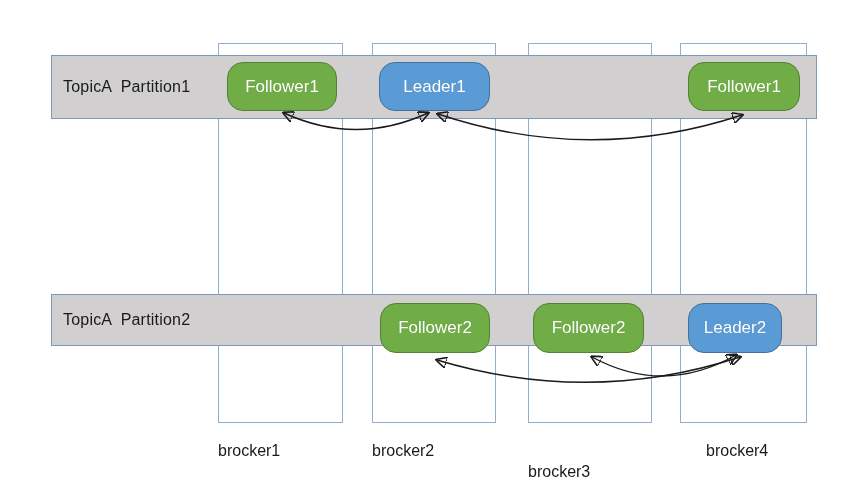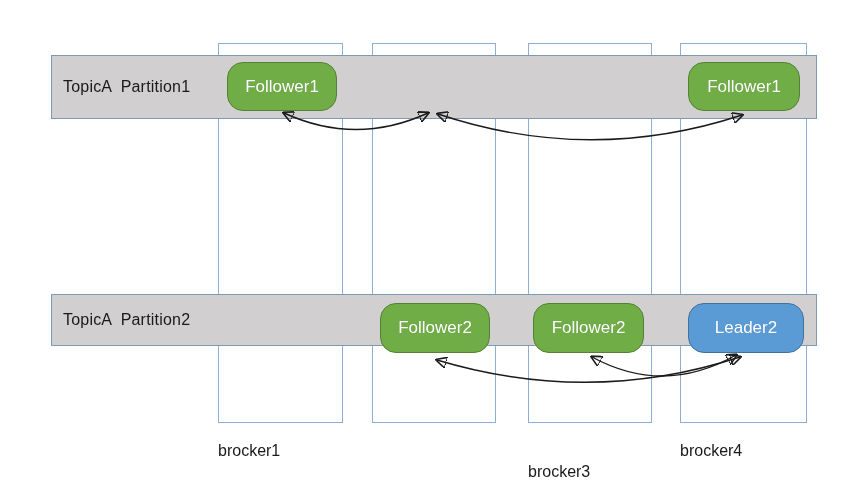--- a/index.html
+++ b/index.html
@@ -89,35 +89,37 @@
   <div class="broker-col" style="left:680px; width:127px;"></div>
 
   <div class="band" style="top:55px; height:64px;">
     <span class="band-label">TopicA  Partition1</span>
   </div>
   <div class="band" style="top:294px; height:52px;">
     <span class="band-label">TopicA  Partition2</span>
   </div>
 
   <div class="replica follower" style="left:227px; top:62px; width:110px; height:49px;">Follower1</div>
+  <div class="replica leader" style="left:379px; top:62px; width:111px; height:49px;">Leader1</div>
   <div class="replica follower" style="left:688px; top:62px; width:112px; height:49px;">Follower1</div>
 
   <div class="replica follower" style="left:380px; top:303px; width:110px; height:50px;">Follower2</div>
   <div class="replica follower" style="left:533px; top:303px; width:111px; height:50px;">Follower2</div>
-  <div class="replica leader" style="left:688px; top:303px; width:116px; height:50px;">Leader2</div>
+  <div class="replica leader" style="left:688px; top:303px; width:94px; height:50px;">Leader2</div>
 
   <svg class="arrows-layer" width="865" height="495" viewBox="0 0 865 495">
     <defs>
       <marker id="ah" viewBox="0 0 10 10" refX="8.5" refY="5" markerWidth="8" markerHeight="8" orient="auto-start-reverse">
         <path d="M0,0 L10,5 L0,10 z" fill="#1A1A1A" stroke="none"></path>
       </marker>
     </defs>
     <path d="M 284 113 Q 356 146 428 113" marker-start="url(#ah)" marker-end="url(#ah)"></path>
     <path d="M 438 114 Q 590 165 742 115" marker-start="url(#ah)" marker-end="url(#ah)"></path>
     <path d="M 437 360 Q 590 406 740 357" marker-start="url(#ah)" marker-end="url(#ah)"></path>
     <path d="M 592 357 Q 664 396 736 355" marker-start="url(#ah)" marker-end="url(#ah)"></path>
   </svg>
 
   <span class="broker-label" style="left:218px; width:125px;">brocker1</span>
+  <span class="broker-label" style="left:372px; width:124px;">brocker2</span>
   <span class="broker-label" style="left:528px; width:124px;margin-top:21px;">brocker3</span>
-  <span class="broker-label" style="left:680px; width:127px;">brocker4</span>
+  <span class="broker-label" style="left:706px; width:127px;">brocker4</span>
 
 </div>
 
 </body></html>

